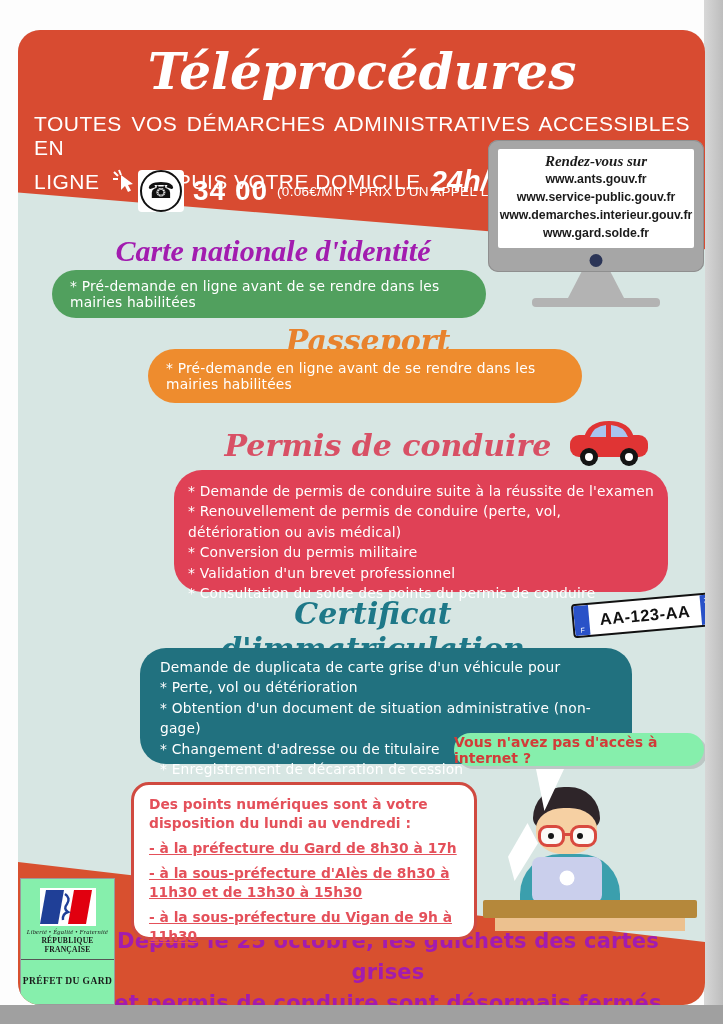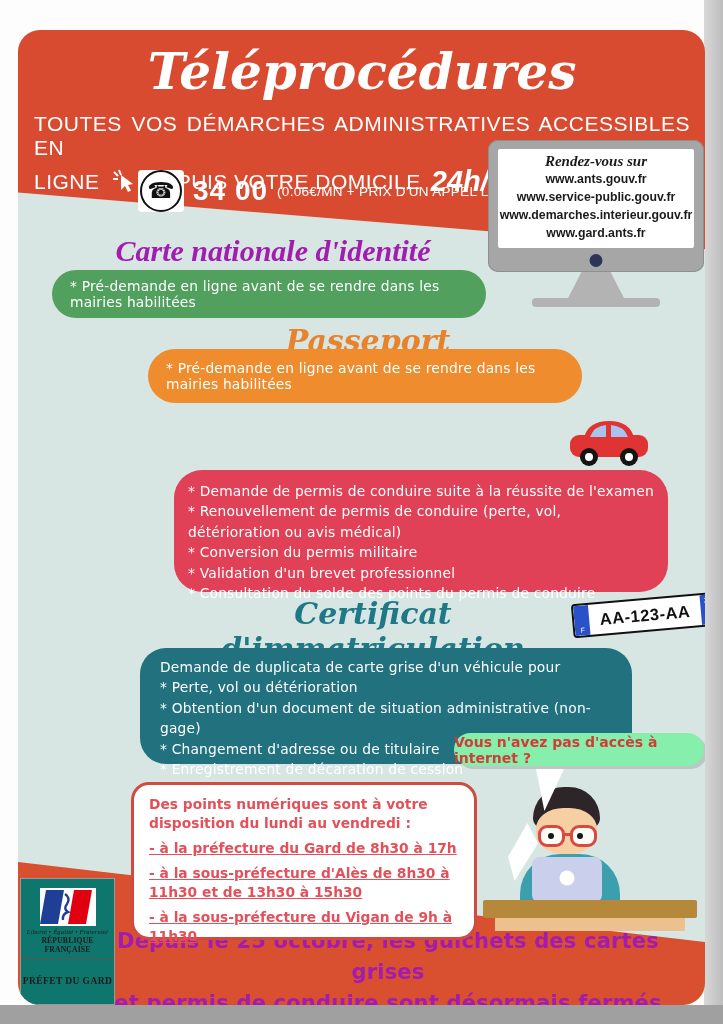--- a/index.html
+++ b/index.html
@@ -103,21 +103,21 @@
   .desk-top{left:465px;top:870px;width:214px;height:18px;background:#b5883b;border-radius:2px;z-index:4;}
   .desk-lower{left:477px;top:888px;width:190px;height:13px;background:#ecc18f;z-index:4;}
 
   
   .footer{left:0;top:832px;width:688px;height:143px;background:#d8502f;
           clip-path:polygon(0 0,100% 56%,100% 100%,0 100%);z-index:2;}
   .notice{left:90px;top:896px;width:560px;text-align:center;z-index:5;
           color:#a21caf;font-weight:700;font-size:21px;line-height:31px;letter-spacing:.2px;}
 
   
-  .logo-box{left:2px;top:848px;width:95px;height:127px;background:#0f766e;border:1px solid #9a9a9a;z-index:7;
+  .logo-box{left:2px;top:848px;width:95px;height:127px;background:#86efac;border:1px solid #9a9a9a;z-index:7;
             box-sizing:border-box;text-align:center;color:#1a1a1a;}
   .flag{width:56px;height:38px;margin:9px auto 2px;display:block;}
   .motto{font-family:"Liberation Serif",serif;font-style:italic;font-size:6.5px;letter-spacing:.2px;}
   .republic{font-family:"Liberation Serif",serif;font-weight:700;font-size:7.6px;letter-spacing:.2px;margin-top:1px;}
   .logo-divider{border-top:1px solid #555;margin-top:5px;}
   .prefect{font-family:"Liberation Serif",serif;font-weight:700;font-size:9.5px;letter-spacing:.4px;margin-top:16px;}
 </style>
 </head>
 <body>
 
@@ -153,38 +153,39 @@
       <span class="phone-details">(0.06€/MN + PRIX D'UN APPEL LOCAL)</span>
     </div>
 
     <div class="abs monitor">
       <div class="monitor-frame">
         <div class="monitor-screen">
           <div class="monitor-heading">Rendez-vous sur</div>
           <div class="monitor-site">www.ants.gouv.fr</div>
           <div class="monitor-site">www.service-public.gouv.fr</div>
           <div class="monitor-site">www.demarches.interieur.gouv.fr</div>
-          <div class="monitor-site">www.gard.ants.fr</div>
+          <div class="monitor-site">www.gard.solde.fr</div>
         </div>
         <div class="monitor-button"></div>
       </div>
       <div class="monitor-neck"></div>
       <div class="monitor-base"></div>
     </div>
 
     <div class="abs sec-title cni-title">Carte nationale d'identité</div>
     <div class="abs pill green-box">
       <span>* Pré-demande en ligne avant de se rendre dans les mairies habilitées</span>
     </div>
 
     <div class="abs sec-title passeport-title">Passeport</div>
     <div class="abs pill orange-box">
       <span>* Pré-demande en ligne avant de se rendre dans les mairies habilitées</span>
     </div>
 
+    <div class="abs sec-title permis-title">Permis de conduire</div>
     <div class="abs car-icon">
       <svg viewBox="0 0 86 58" width="86" height="58">
         <path d="M18 28 q4 -17 25 -17 q21 0 25 17 z" fill="#e03434"></path>
         <rect x="4" y="25" width="78" height="22" rx="9" fill="#e03434"></rect>
         <path d="M24 27 q4 -11 16 -12 l0 12 z" fill="#a8c4ee"></path>
         <path d="M45 15 q13 1 17 12 l-17 0 z" fill="#a8c4ee"></path>
         <circle cx="23" cy="47" r="9" fill="#141414"></circle>
           <circle cx="23" cy="47" r="4" fill="#ffffff"></circle>
         <circle cx="63" cy="47" r="9" fill="#141414"></circle>
           <circle cx="63" cy="47" r="4" fill="#ffffff"></circle>

